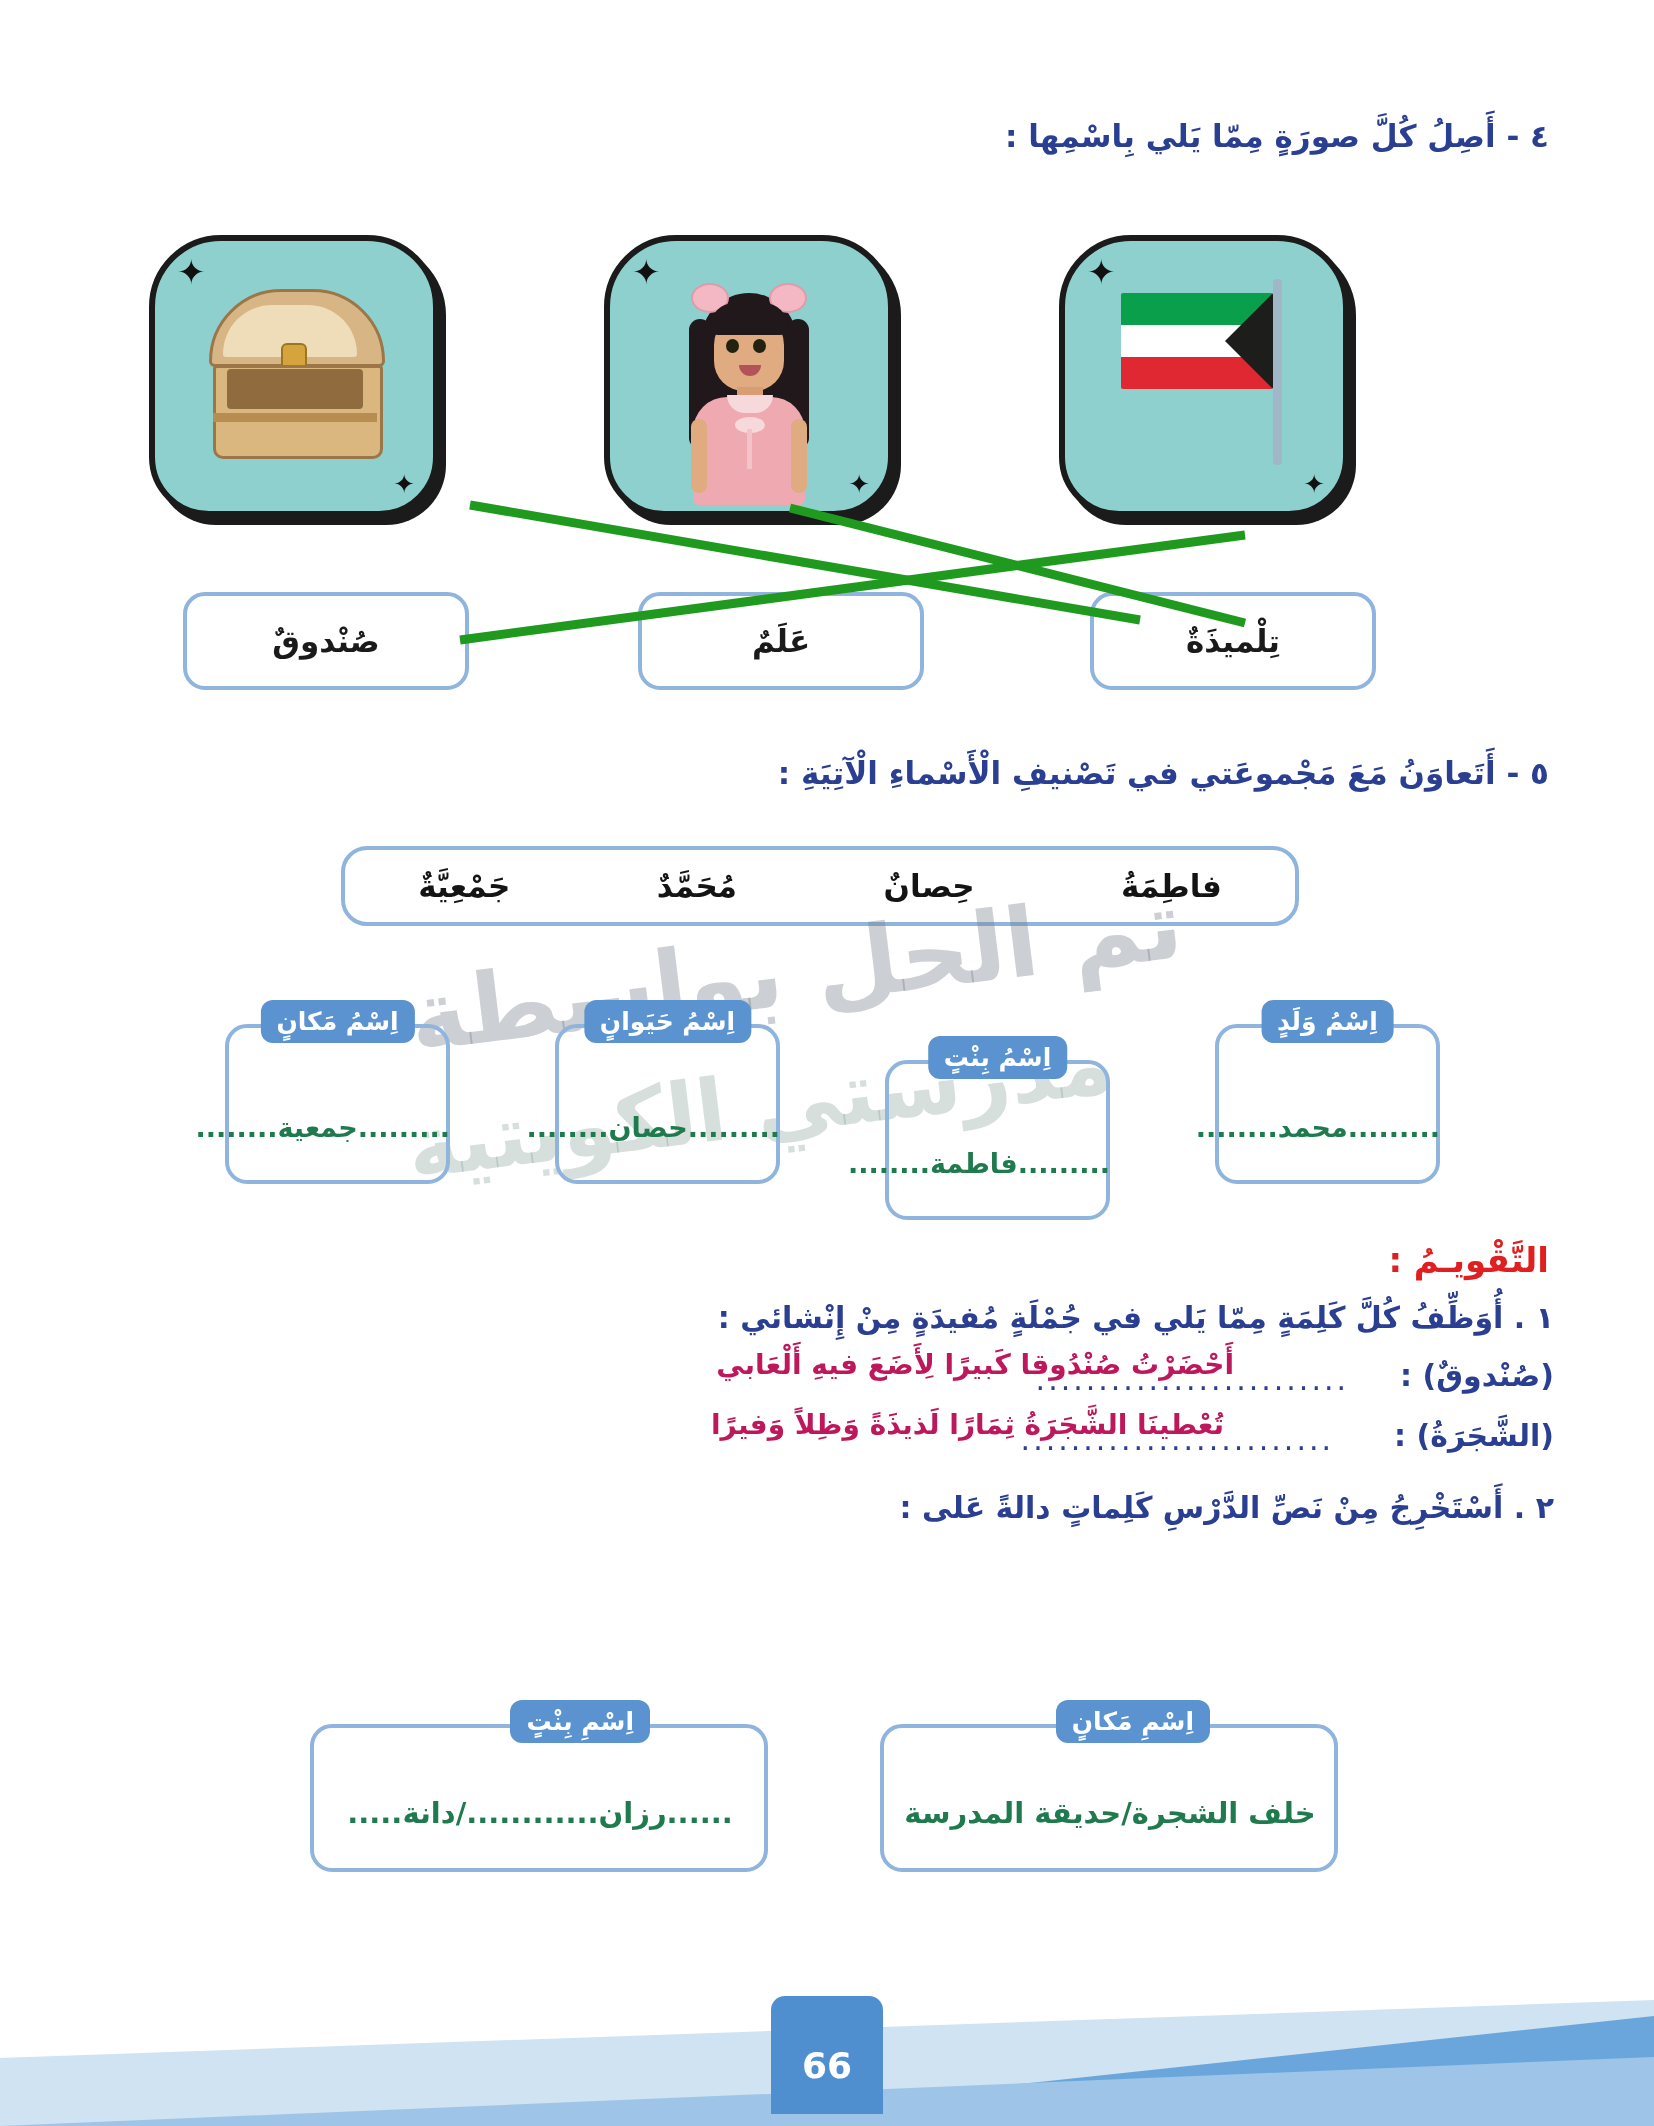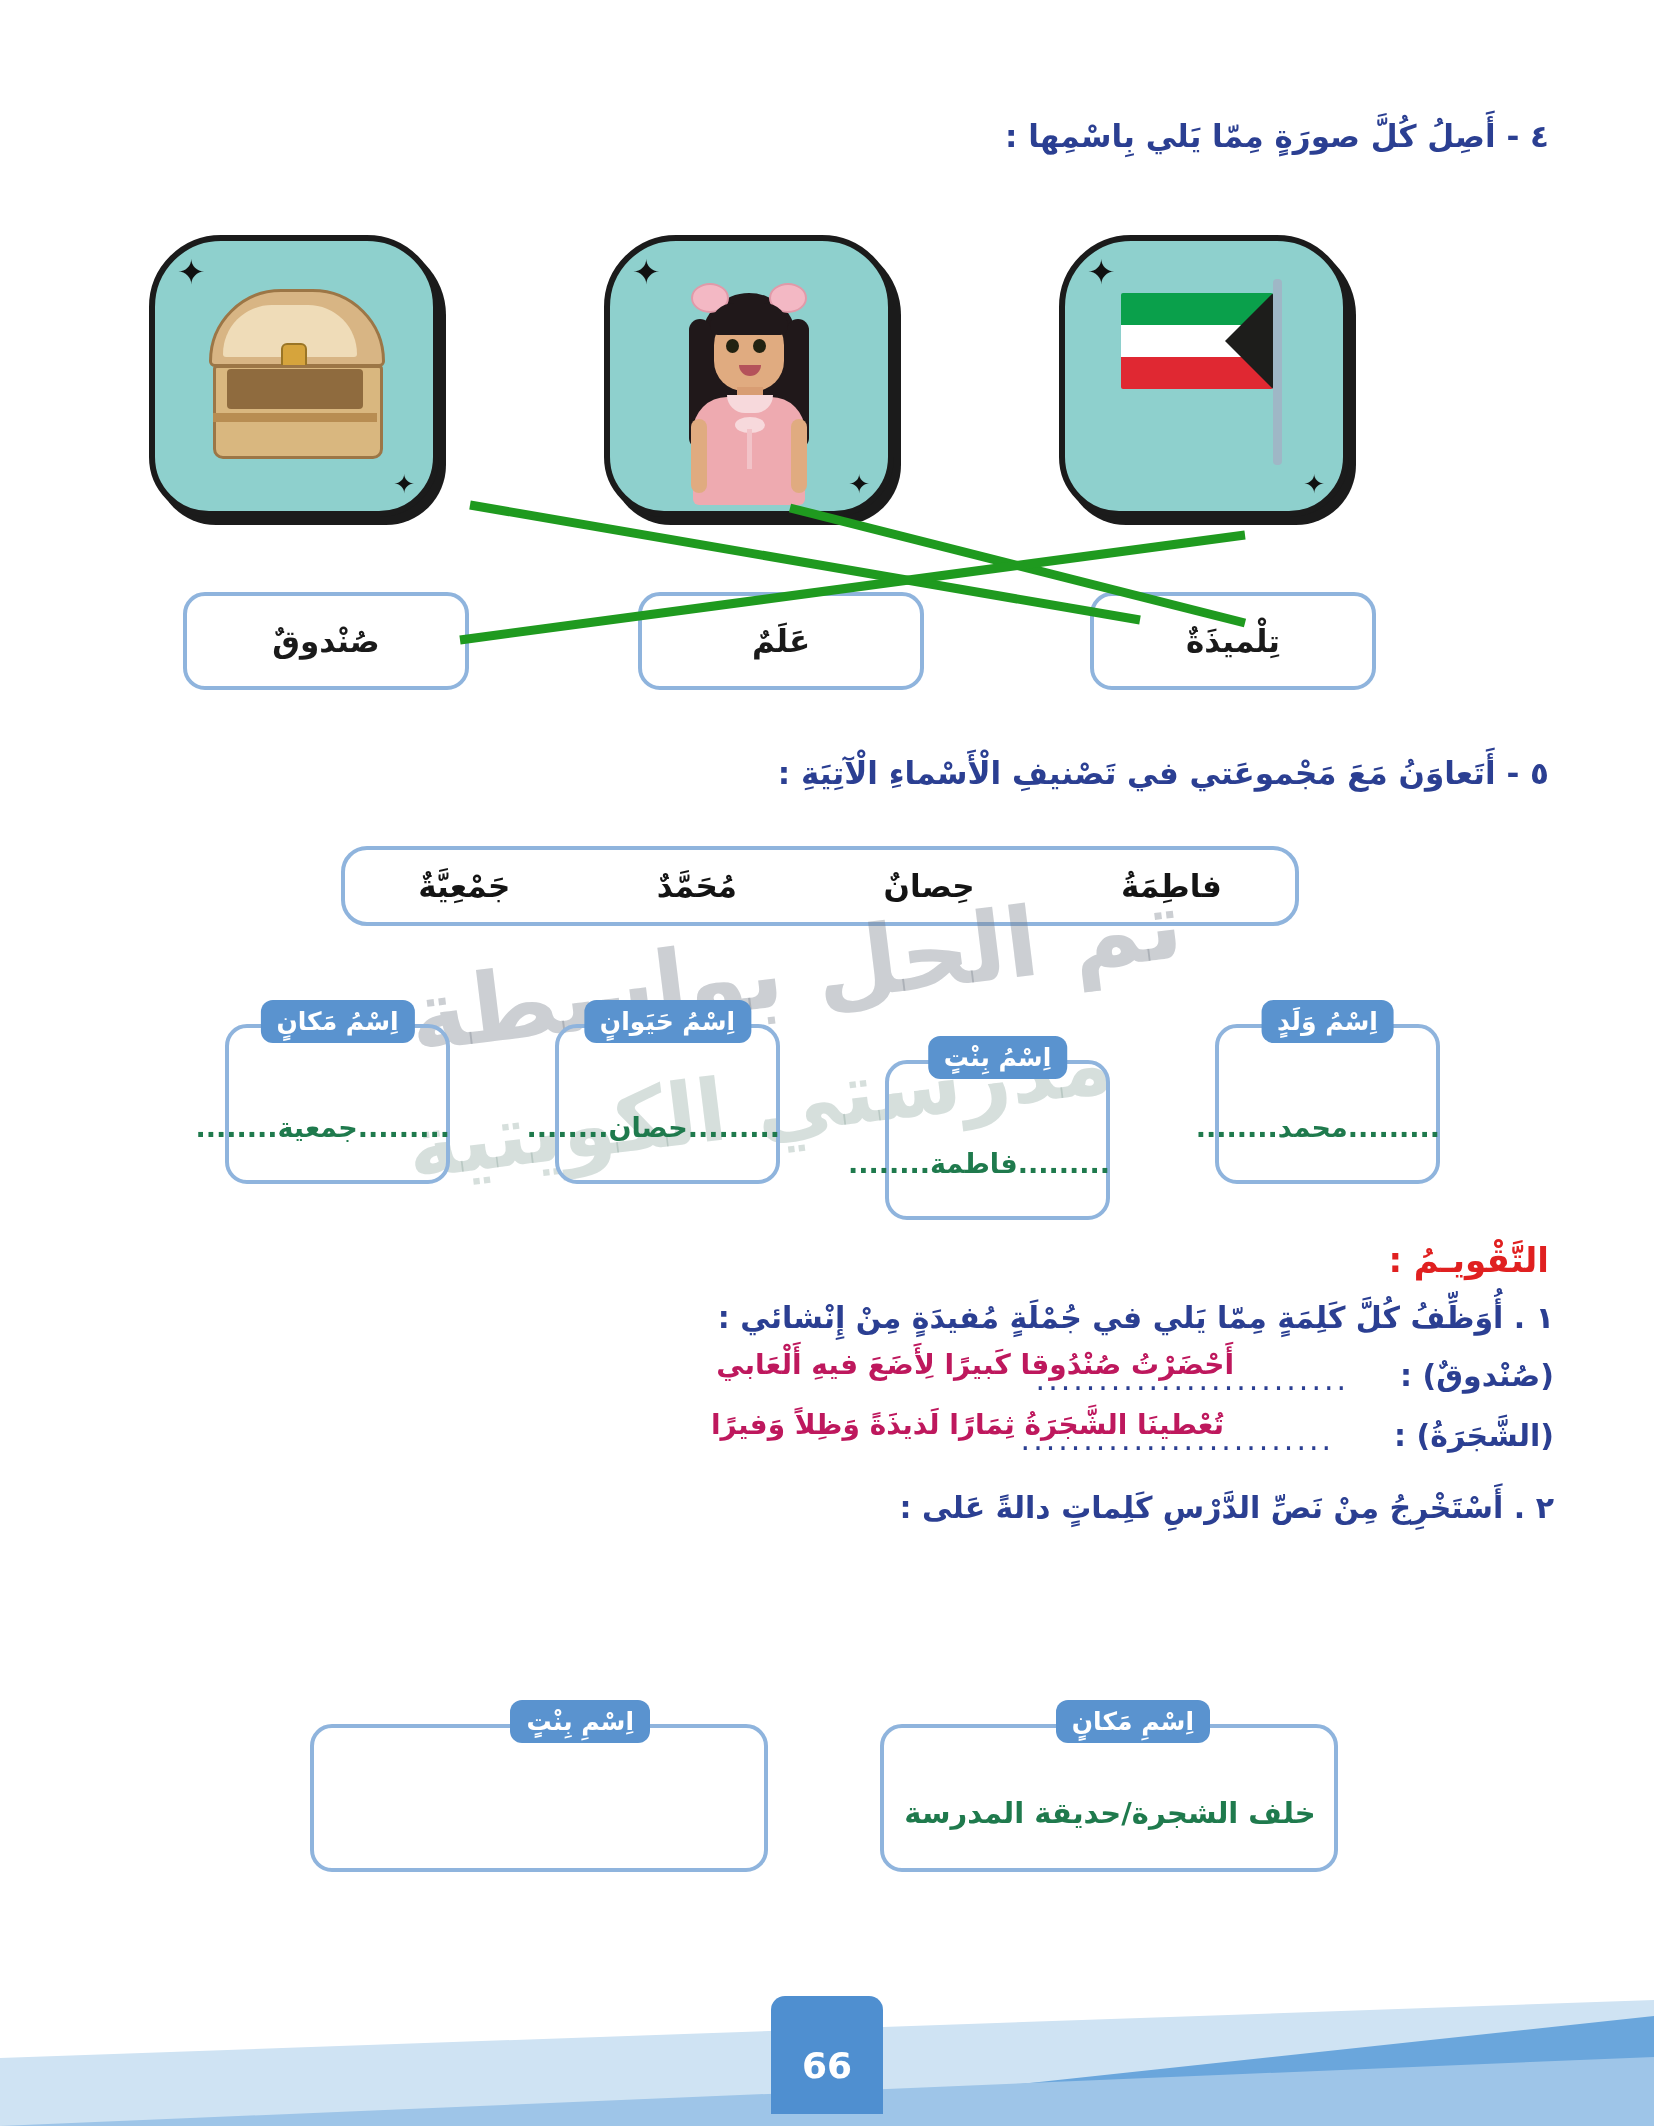--- a/index.html
+++ b/index.html
@@ -315,20 +315,23 @@
   <div class="hand" style="top:1408px;right:430px;font-size:28px;">تُعْطينَا الشَّجَرَةُ ثِمَارًا لَذيذَةً وَظِلاً وَفيرًا</div>
 
   <div class="q-line" style="top:1490px;right:100px;font-size:30px;">
     <span>٢ .</span>
     <span>أَسْتَخْرِجُ مِنْ نَصِّ الدَّرْسِ كَلِماتٍ دالةً عَلى :</span>
   </div>
 
   <div class="cat" style="top:1700px;left:310px;width:460px;height:200px;">
     <div class="tab" style="left:auto;right:120px;transform:none;">اِسْمِ بِنْتٍ</div>
     <div class="body" style="width:450px;height:140px;"></div>
+    <div class="ans" style="top:96px;font-size:29px;">
+      <span class="dots">......</span><span>رزان</span><span class="dots">............/</span><span>دانة</span><span class="dots">.....</span>
+    </div>
   </div>
 
   <div class="cat" style="top:1700px;left:880px;width:460px;height:200px;">
     <div class="tab" style="left:auto;right:130px;transform:none;">اِسْمِ مَكانٍ</div>
     <div class="body" style="width:450px;height:140px;"></div>
     <div class="ans" style="top:96px;font-size:29px;">
       <span>خلف الشجرة</span><span class="dots">/</span><span>حديقة المدرسة</span>
     </div>
   </div>
 

